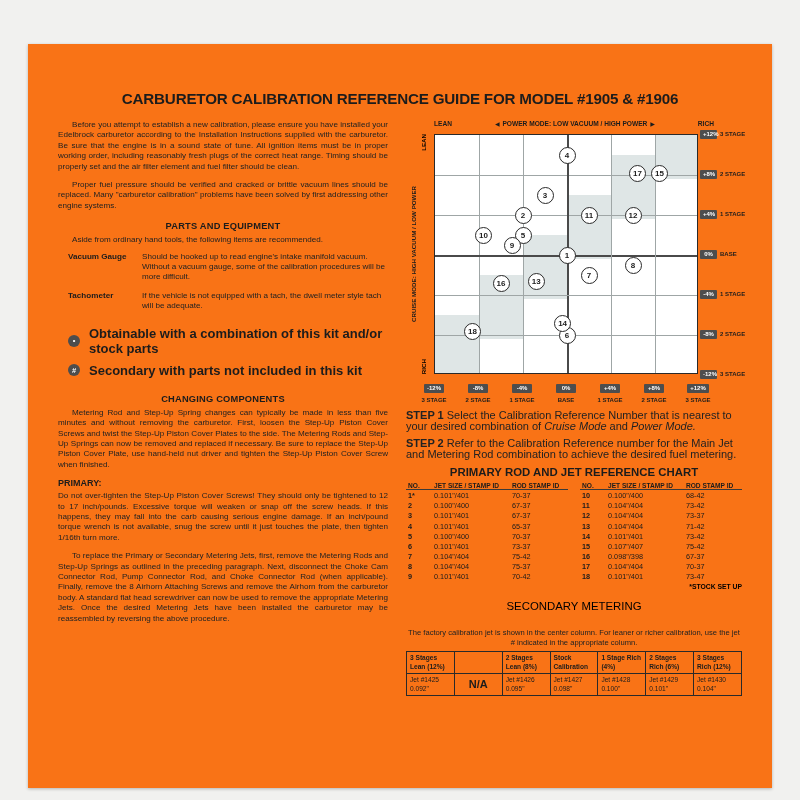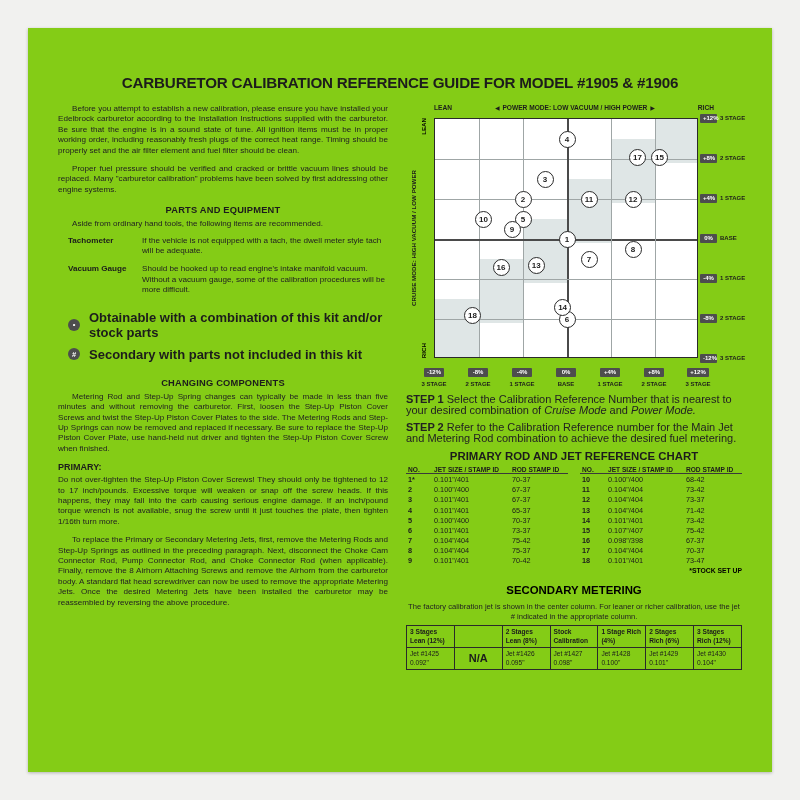--- a/index.html
+++ b/index.html
@@ -9,24 +9,24 @@
   }
   body {
     width: 800px;
     height: 800px;
     font-family: "Liberation Sans", sans-serif;
     overflow: hidden;
   }
   #sheet {
     position: absolute;
     left: 28px;
-    top: 28px;
+    top: 44px;
     width: 744px;
     height: 744px;
-    background: #84cc16;
+    background: #f97316;
     box-shadow: 0 1px 3px rgba(0,0,0,0.25);
   }
   #inner {
     position: absolute;
     left: 30px;
     top: 30px;
     width: 684px;
     height: 684px;
   }
 
@@ -334,22 +334,22 @@
   .stock-note {
     text-align: right;
     font-size: 6.8px;
     font-weight: bold;
     margin-top: 1px;
   }
 
   .sec-metering {
     text-align: center;
     font-size: 11.4px;
-    font-weight: bold;
-    margin: 10px 0 6px 0;
+    font-weight: normal;
+    margin: 10px 0 16px 0;
   }
   .sec-metering-sub {
     text-align: center;
     font-size: 7.6px;
     line-height: 9.6px;
     color: #222;
     margin: 0 0 4px 0;
   }
 
   table.sec {
@@ -385,26 +385,26 @@
 
     <div class="colL">
 
       <p class="body">Before you attempt to establish a new calibration, please ensure you have installed your Edelbrock carburetor according to the Installation Instructions supplied with the carburetor. Be sure that the engine is in a sound state of tune. All ignition items must be in proper working order, including reasonably fresh plugs of the correct heat range. Timing should be properly set and the air filter element and fuel filter should be clean.</p>
       <p class="body">Proper fuel pressure should be verified and cracked or brittle vacuum lines should be replaced. Many "carburetor calibration" problems have been solved by first addressing other engine systems.</p>
 
       <div class="sec-head">PARTS AND EQUIPMENT</div>
       <div class="sub-note">Aside from ordinary hand tools, the following items are recommended.</div>
 
       <div class="equip-row">
+        <div class="equip-name">Vacuum Gauge</div>
+        <div class="equip-desc">Should be hooked up to read engine's intake manifold vacuum. Without a vacuum gauge, some of the calibration procedures will be more difficult.</div>
+      </div>
+      <div class="equip-row">
         <div class="equip-name">Tachometer</div>
         <div class="equip-desc">If the vehicle is not equipped with a tach, the dwell meter style tach will be adequate.</div>
-      </div>
-      <div class="equip-row">
-        <div class="equip-name">Vacuum Gauge</div>
-        <div class="equip-desc">Should be hooked up to read engine's intake manifold vacuum. Without a vacuum gauge, some of the calibration procedures will be more difficult.</div>
       </div>
 
       <div class="legend">
         <div class="legend-row">
           <div class="legend-badge">•</div>
           <div class="legend-text">Obtainable with a combination of this kit and/or stock parts</div>
         </div>
         <div class="legend-row">
           <div class="legend-badge">#</div>
           <div class="legend-text">Secondary with parts not included in this kit</div>

